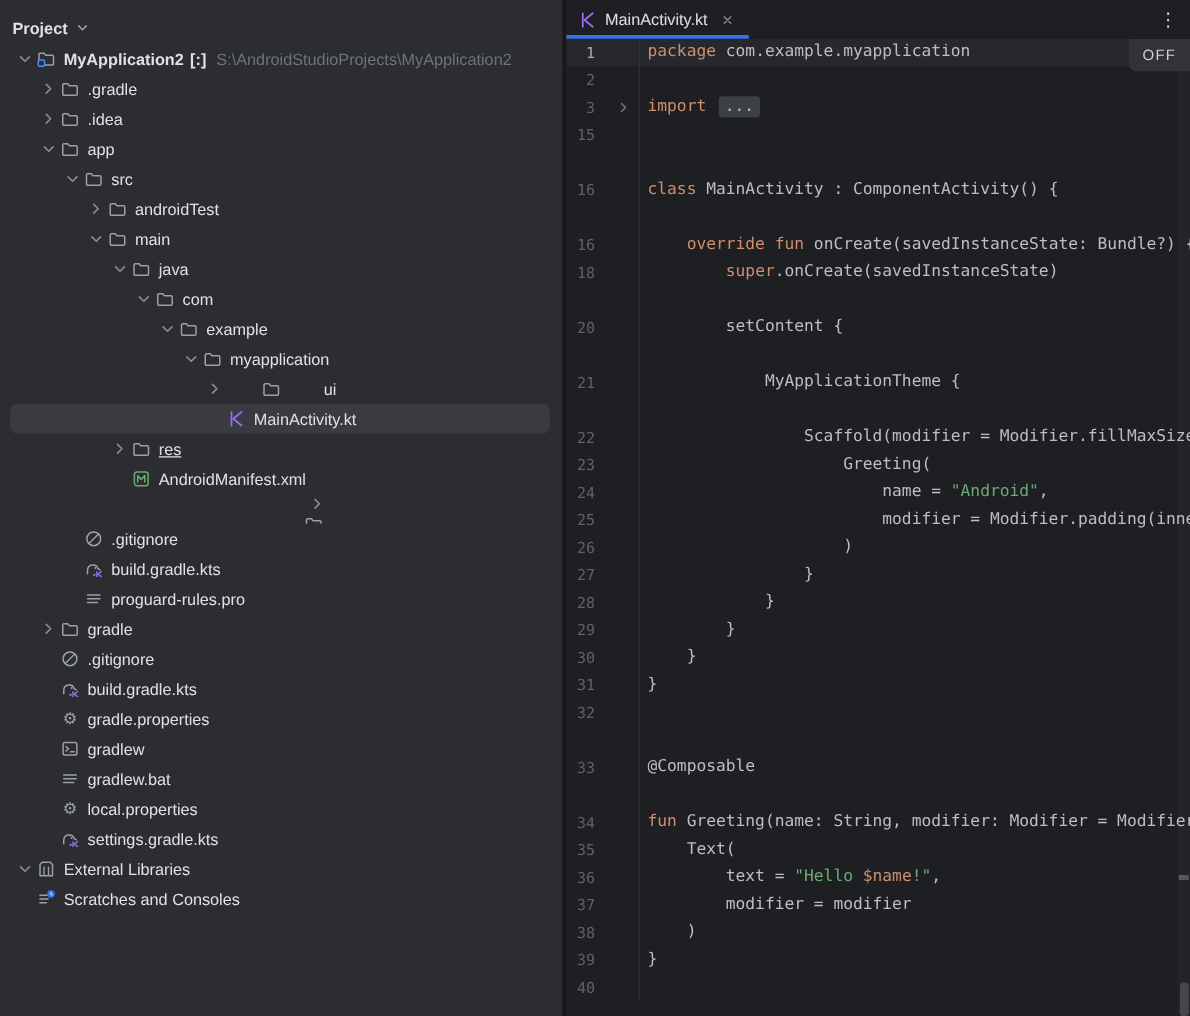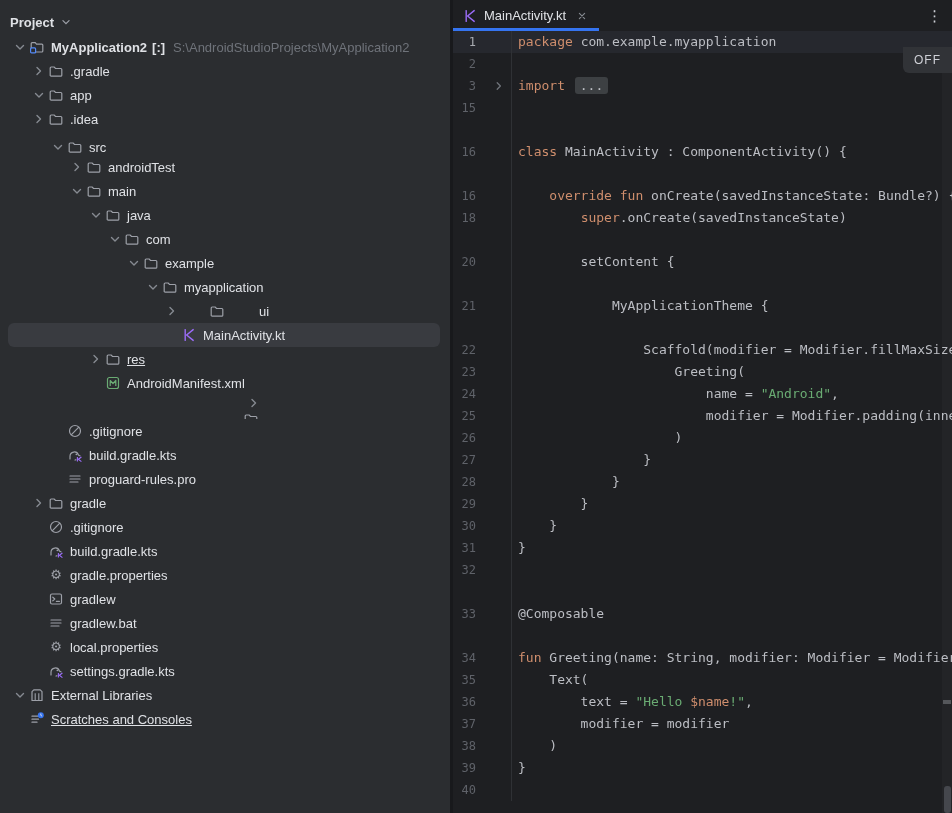--- a/index.html
+++ b/index.html
@@ -42,21 +42,21 @@
         color:#5F6269;}
   .crow.cur .gnum{color:#A8AAB0;}
   .gfold{width:35px;min-width:35px;display:flex;align-items:center;justify-content:flex-end;padding-right:4px;}
   .ctext{flex:1;border-left:1px solid #2F3135;padding-left:6px;
          font:13px/22px "DejaVu Sans Mono",monospace;color:#BCBEC4;overflow:hidden;}
   .sg-k{color:#CF8E6D;}
   .sg-d{color:#BCBEC4;}
   .sg-s{color:#6AAB73;}
   .sg-t{color:#CF8E6D;margin-top:20px;}
   .sg-f{background:#3D4043;color:#BCBEC4;border-radius:3px;padding:1px 5px;margin-left:2px;}
-  .off-badge{position:absolute;top:16px;right:0;width:49px;height:26px;background:#313337;
+  .off-badge{position:absolute;top:0;right:0;width:49px;height:26px;background:#313337;
              color:#CED0D6;font-size:12px;letter-spacing:1px;display:flex;align-items:center;
              justify-content:center;border-radius:0 0 0 6px;z-index:5;}
   .vscroll{position:absolute;top:26px;right:0;bottom:0;width:10px;background:rgba(255,255,255,0.025);z-index:4;}
   .vthumb{position:absolute;bottom:0;right:1px;width:7px;height:27px;background:#45474D;border-radius:3px;}
   .vmark{position:absolute;top:643px;right:1px;width:8px;height:4px;background:#55575B;}
 </style>
 </head>
 <body>
 
 <div class="app">
@@ -96,44 +96,44 @@
           <span class="ticon">
             <svg width="16" height="16" viewBox="0 0 16 16">
               <path d="M2.2 5c0-.6.4-1 1-1h3l1.3 1.5h5.3c.6 0 1 .4 1 1v5.7c0 .6-.4 1-1 1H3.2c-.6 0-1-.4-1-1z" fill="none" stroke="#9DA0A8" stroke-width="1.2"></path>
             </svg>
           </span>
           <span class="tlabel">.gradle</span>
         </div>
         <div class="trow" style="padding-left: 21px;">
           <span class="tchev">
             <svg width="16" height="16" viewBox="0 0 16 16">
+              <path d="M6 4.5 9.5 8 6 11.5" fill="none" stroke="#868A91" stroke-width="1.4" stroke-linecap="round" stroke-linejoin="round"></path>
+            </svg>
+          </span>
+          <span class="ticon">
+            <svg width="16" height="16" viewBox="0 0 16 16">
+              <path d="M2.2 5c0-.6.4-1 1-1h3l1.3 1.5h5.3c.6 0 1 .4 1 1v5.7c0 .6-.4 1-1 1H3.2c-.6 0-1-.4-1-1z" fill="none" stroke="#9DA0A8" stroke-width="1.2"></path>
+            </svg>
+          </span>
+          <span class="tlabel">.idea</span>
+        </div>
+        <div class="trow" style="padding-left: 21px;">
+          <span class="tchev">
+            <svg width="16" height="16" viewBox="0 0 16 16">
               <path d="M4.5 6.5 8 10l3.5-3.5" fill="none" stroke="#868A91" stroke-width="1.4" stroke-linecap="round" stroke-linejoin="round"></path>
             </svg>
           </span>
           <span class="ticon">
             <svg width="16" height="16" viewBox="0 0 16 16">
               <path d="M2.2 5c0-.6.4-1 1-1h3l1.3 1.5h5.3c.6 0 1 .4 1 1v5.7c0 .6-.4 1-1 1H3.2c-.6 0-1-.4-1-1z" fill="none" stroke="#9DA0A8" stroke-width="1.2"></path>
             </svg>
           </span>
           <span class="tlabel">app</span>
         </div>
-        <div class="trow" style="padding-left: 21px;">
-          <span class="tchev">
-            <svg width="16" height="16" viewBox="0 0 16 16">
-              <path d="M6 4.5 9.5 8 6 11.5" fill="none" stroke="#868A91" stroke-width="1.4" stroke-linecap="round" stroke-linejoin="round"></path>
-            </svg>
-          </span>
-          <span class="ticon">
-            <svg width="16" height="16" viewBox="0 0 16 16">
-              <path d="M2.2 5c0-.6.4-1 1-1h3l1.3 1.5h5.3c.6 0 1 .4 1 1v5.7c0 .6-.4 1-1 1H3.2c-.6 0-1-.4-1-1z" fill="none" stroke="#9DA0A8" stroke-width="1.2"></path>
-            </svg>
-          </span>
-          <span class="tlabel">.idea</span>
-        </div>
-        <div class="trow" style="padding-left: 40px; align-items: flex-end;">
+        <div class="trow" style="padding-left: 40px;">
           <span class="tchev">
             <svg width="16" height="16" viewBox="0 0 16 16">
               <path d="M4.5 6.5 8 10l3.5-3.5" fill="none" stroke="#868A91" stroke-width="1.4" stroke-linecap="round" stroke-linejoin="round"></path>
             </svg>
           </span>
           <span class="ticon">
             <svg width="16" height="16" viewBox="0 0 16 16">
               <path d="M2.2 5c0-.6.4-1 1-1h3l1.3 1.5h5.3c.6 0 1 .4 1 1v5.7c0 .6-.4 1-1 1H3.2c-.6 0-1-.4-1-1z" fill="none" stroke="#9DA0A8" stroke-width="1.2"></path>
             </svg>
           </span>
@@ -405,21 +405,21 @@
             </svg>
           </span>
           <span class="ticon">
             <svg width="16" height="16" viewBox="0 0 16 16">
               <path d="M3 13.5V4.6l1.8-1.8h6.4L13 4.6v8.9z" fill="none" stroke="#9DA0A8" stroke-width="1.2" stroke-linejoin="round"></path>
               <path d="M6.2 6.2v7.3M9.8 6.2v7.3" stroke="#9DA0A8" stroke-width="1.1"></path>
             </svg>
           </span>
           <span class="tlabel">External Libraries</span>
         </div>
-        <div class="trow" style="padding-left: 2px; text-decoration: underline;">
+        <div class="trow" style="padding-left: 2px;">
           <span class="tchev"></span>
           <span class="ticon">
             <svg width="16" height="16" viewBox="0 0 16 16">
               <path d="M3 5.2h8M3 8.2h6.5M3 11.2h5" stroke="#9DA0A8" stroke-width="1.3" stroke-linecap="round"></path>
               <circle cx="11.8" cy="4.2" r="3" fill="#3574F0"></circle>
               <path d="M11.8 2.9v1.4l1 .7" fill="none" stroke="#DFE1E5" stroke-width=".9" stroke-linecap="round"></path>
             </svg>
           </span>
           <span class="tlabel">Scratches and Consoles</span>
         </div>

